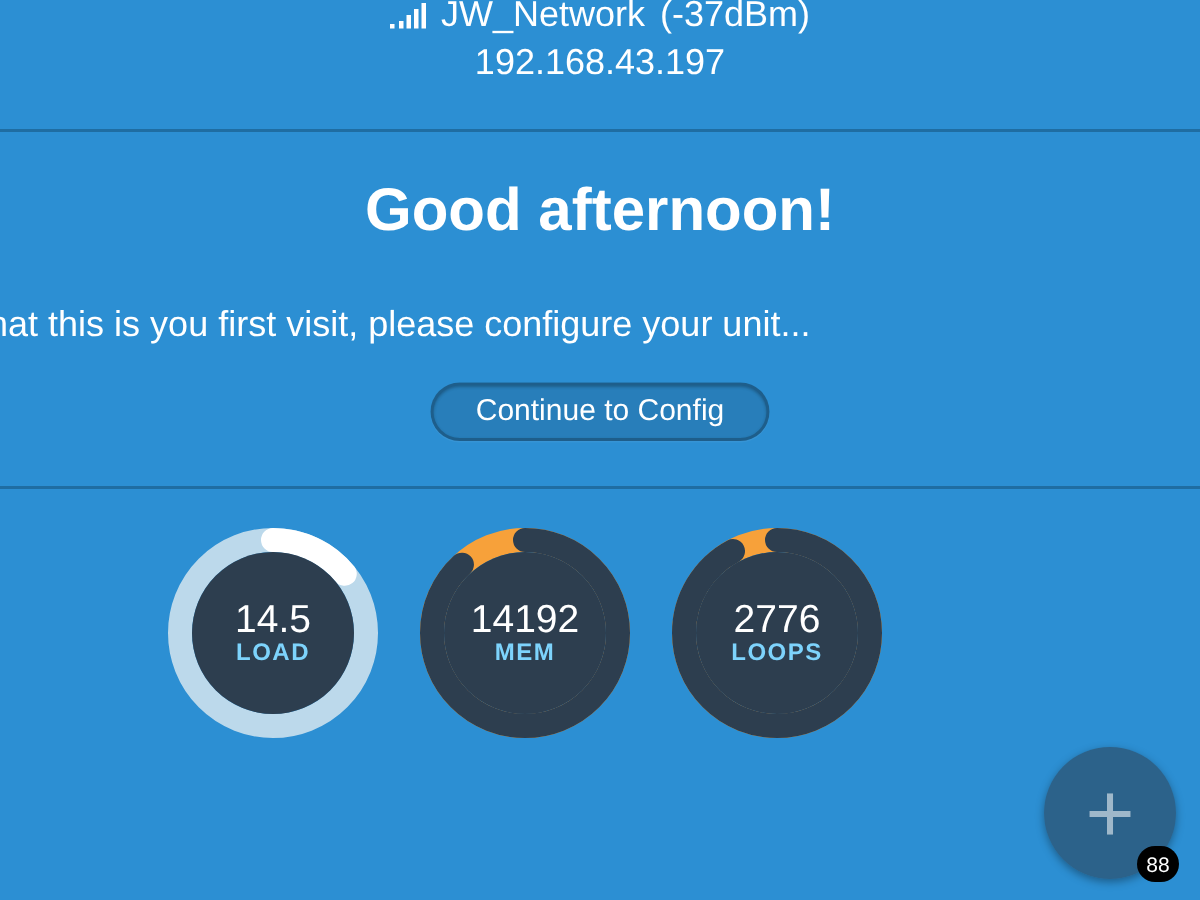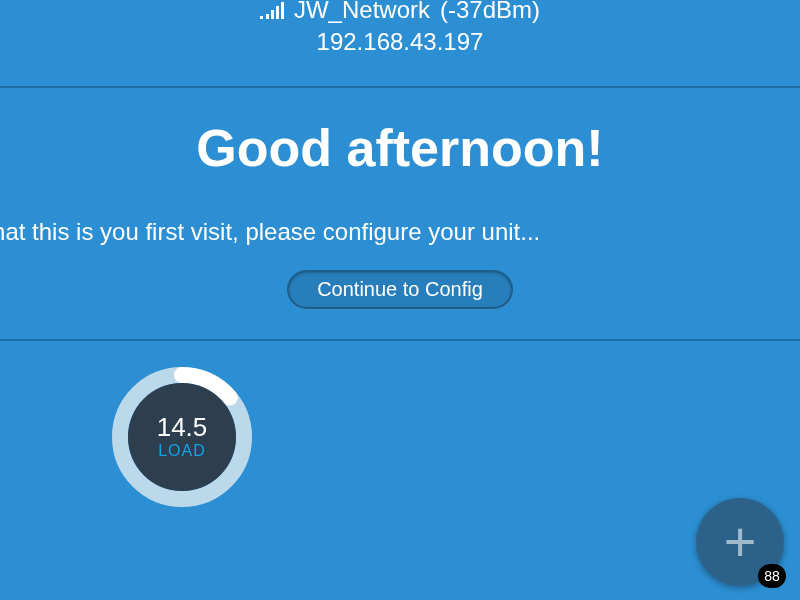--- a/index.html
+++ b/index.html
@@ -56,21 +56,21 @@
       border-top: 2px solid #195a87;
       opacity: 0.65;
       width: 100%;
     }
 
     .greeting {
       padding: 30px 0 10px 0;
       text-align: center;
     }
     .greeting h1 {
-      font-size: 52px;
+      font-size: 40px;
       font-weight: 700;
       color: #ffffff;
     }
 
     .msg {
       font-size: 24px;
       font-weight: 400;
       margin: 30px 0 24px 0;
       padding-left: 0;
       white-space: nowrap;
@@ -124,22 +124,22 @@
       justify-content: center;
     }
     .gauge .val {
       font-size: 26px;
       font-weight: 400;
       color: #ffffff;
       line-height: 1.05;
     }
     .gauge .lbl {
       font-size: 16px;
-      font-weight: 400;
-      color: #0ea5e9;
+      font-weight: 700;
+      color: #7dd3fc;
       letter-spacing: 1px;
     }
 
     .fab {
       position: absolute;
       right: 16px;
       bottom: 14px;
       width: 88px;
       height: 88px;
       border-radius: 50%;
@@ -210,20 +210,40 @@
     <svg viewBox="0 0 144 144">
       <circle cx="72" cy="72" r="62" fill="none" stroke-width="16" stroke="#bcd9eb"></circle>
       <circle cx="72" cy="72" r="62" fill="none" stroke-width="16" stroke-linecap="round" stroke="#ffffff" stroke-dasharray="389.55748904513433" stroke-dashoffset="335.01944057881553"></circle>
     </svg>
     <div class="center">
       <div class="val">14.5</div>
       <div class="lbl">LOAD</div>
     </div>
   </div>
 
-
+  <div class="gauge">
+    <svg viewBox="0 0 144 144">
+      <circle cx="72" cy="72" r="62" fill="none" stroke-width="16" stroke="#f7a13a"></circle>
+      <circle cx="72" cy="72" r="62" fill="none" stroke-width="16" stroke-linecap="round" stroke="#2d3e4f" stroke-dasharray="389.55748904513433" stroke-dashoffset="46.74689868541612"></circle>
+    </svg>
+    <div class="center">
+      <div class="val">14192</div>
+      <div class="lbl">MEM</div>
+    </div>
+  </div>
+
+  <div class="gauge">
+    <svg viewBox="0 0 144 144">
+      <circle cx="72" cy="72" r="62" fill="none" stroke-width="16" stroke="#f7a13a"></circle>
+      <circle cx="72" cy="72" r="62" fill="none" stroke-width="16" stroke-linecap="round" stroke="#2d3e4f" stroke-dasharray="389.55748904513433" stroke-dashoffset="31.16459912361073"></circle>
+    </svg>
+    <div class="center">
+      <div class="val">2776</div>
+      <div class="lbl">LOOPS</div>
+    </div>
+  </div>
 
 </div>
 
 <div class="fab">
   <span class="plus">+</span>
   <span class="badge">88</span>
 </div>
 
 </body></html>

